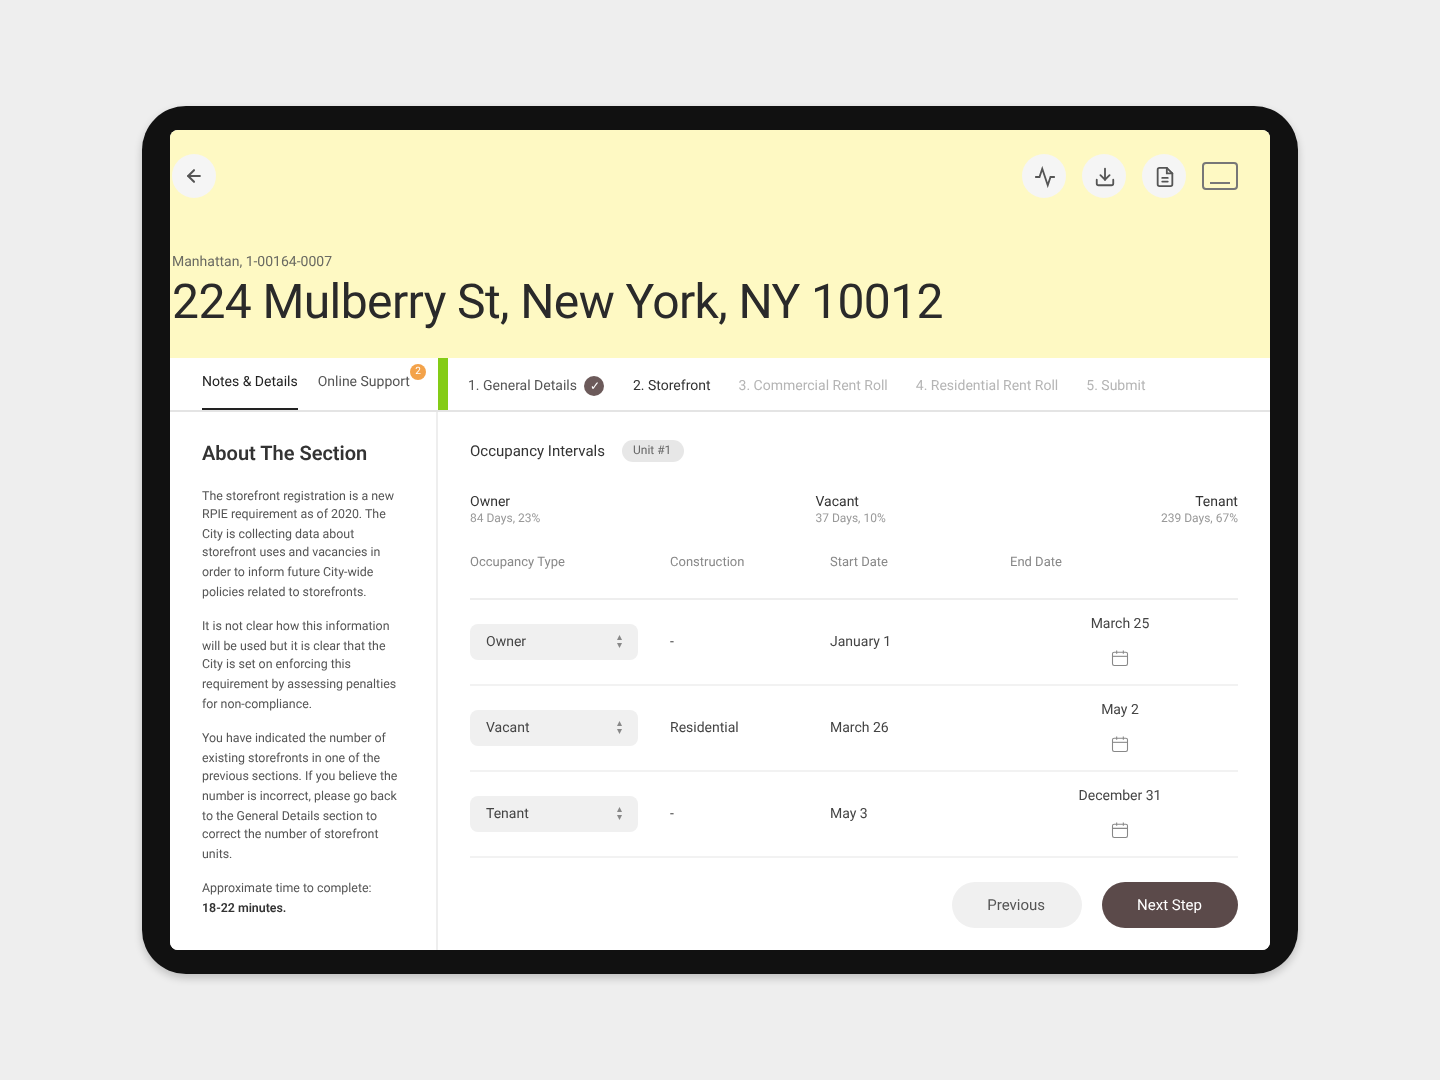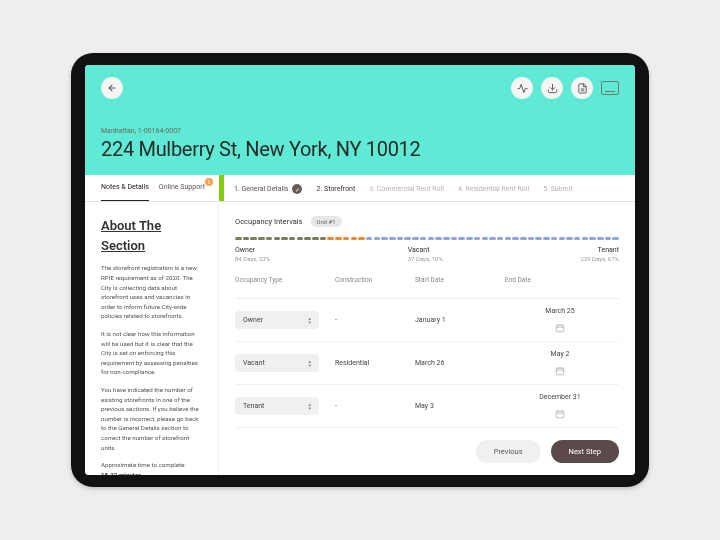--- a/index.html
+++ b/index.html
@@ -29,22 +29,22 @@
     background: #fff;
     border-radius: 4px;
     overflow: hidden;
     display: flex;
     flex-direction: column;
     color: #3a3a3a;
   }
 
   
   .header-area {
-    background: #5eead4;
-    padding: 12px 16px 14px 16px;
+    background: #fef9c3;
+    padding: 12px 16px 14px 1px;
     position: relative;
   }
   .top-bar {
     display: flex;
     justify-content: space-between;
     align-items: center;
     margin-bottom: 28px;
   }
   .back-btn {
     width: 22px; height: 22px;
@@ -71,21 +71,21 @@
     width: 18px; height: 14px;
     border: 1.3px solid #777;
     border-radius: 2px;
     cursor: pointer;
     position: relative;
   }
   .sq-btn::after { content:''; position:absolute; bottom:2px; left:3px; right:3px; height:1.3px; background:#777; }
 
   .parcel-id { font-size: 7px; color: #6a6a62; margin-bottom: 2px; }
   .address {
-    font-size: 20px;
+    font-size: 24px;
     font-weight: 400;
     color: #2a2a2a;
     letter-spacing: -0.3px;
   }
 
   
   .tabs-row {
     display: flex;
     border-bottom: 1px solid #e4e4e4;
     background: #fff;
@@ -134,21 +134,21 @@
   }
   .side {
     width: 134px;
     padding: 14px 14px 14px 16px;
     font-size: 6.2px;
     line-height: 1.55;
     color:#555;
     border-right:1px solid #eee;
     overflow:hidden;
   }
-  .side h4 { font-size:13px; font-weight:600; color:#333; margin-bottom:8px;text-decoration:underline;}
+  .side h4 { font-size:10px; font-weight:600; color:#333; margin-bottom:8px;}
   .side p { margin-bottom:8px; }
   .side .bold { font-weight:600; color:#333;text-align:center;}
 
   .main {
     flex:1;
     padding: 14px 16px 12px 16px;
     display:flex;
     flex-direction:column;
     font-size:7px;
     color:#555;

